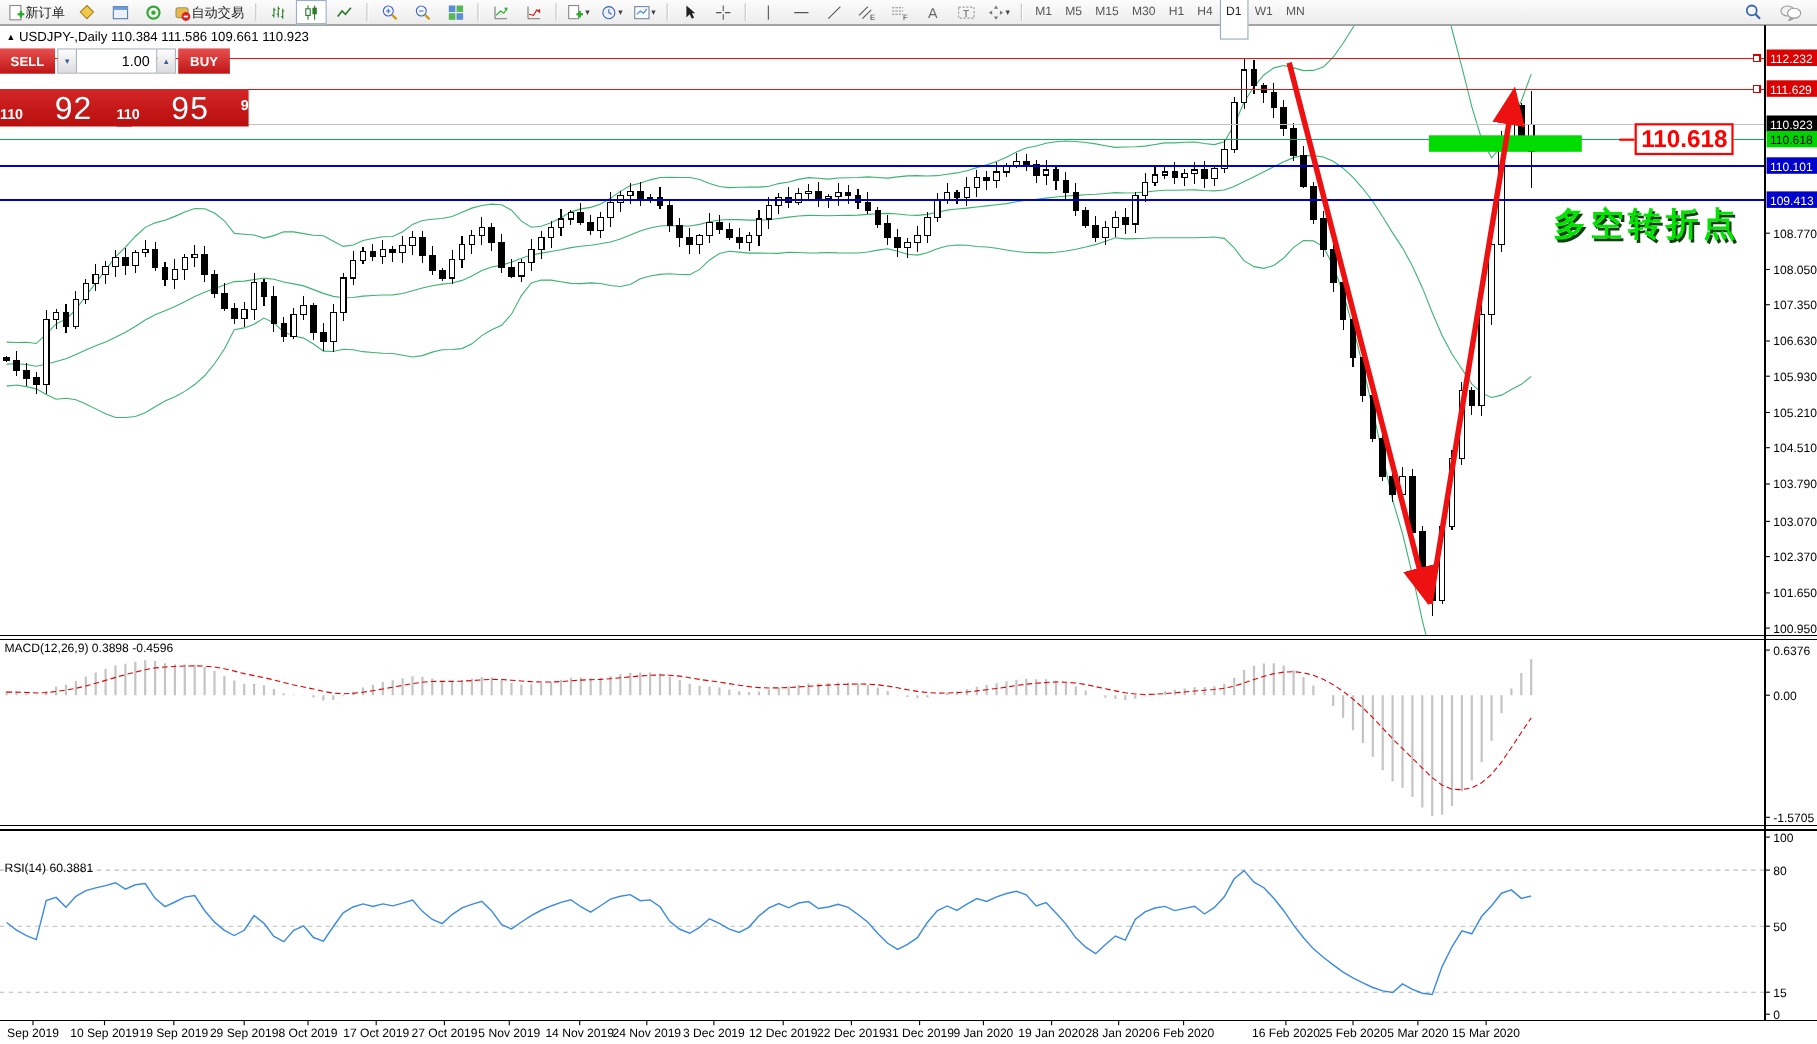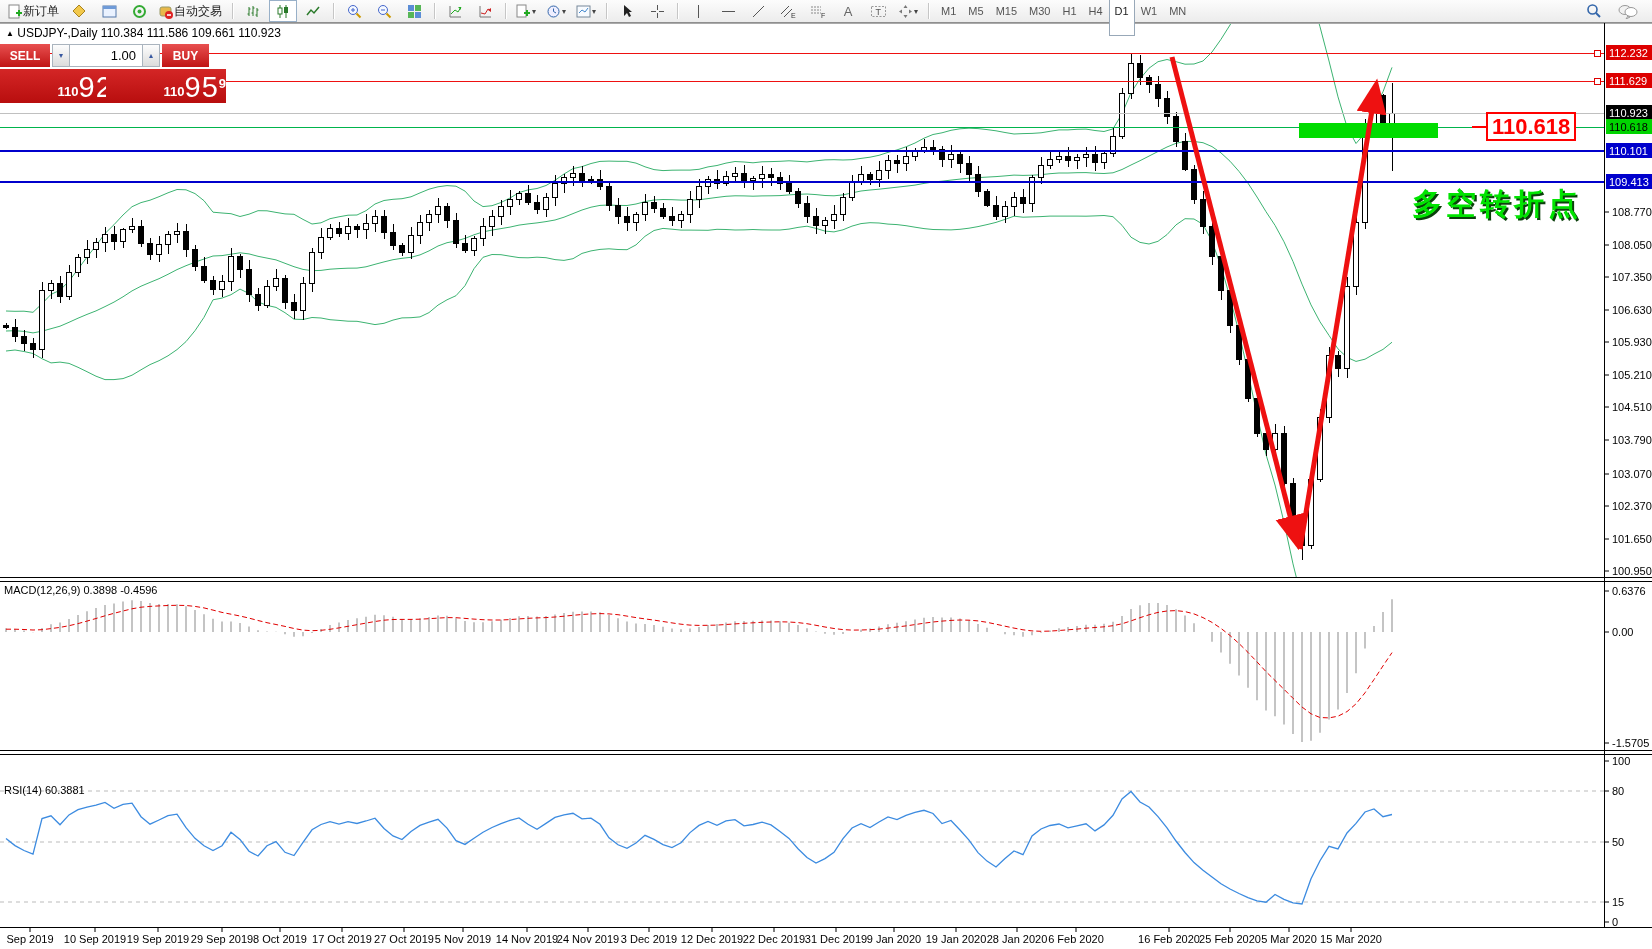--- a/index.html
+++ b/index.html
@@ -33,22 +33,22 @@
   .tp-top{position:absolute;left:0;top:0;width:209px;height:23px;display:flex;}
   .tp-btn{width:50px;height:23px;border:none;color:#fff;font-size:12px;font-weight:bold;
     background:linear-gradient(#e85050,#c01414);display:flex;align-items:center;justify-content:center;}
   .tp-buy{width:47px;margin-left:2px;}
   .tp-vol{display:flex;margin-left:2px;height:23px;}
   .tp-step{width:18px;height:23px;background:linear-gradient(#fdfdfd,#dcdcdc);border:1px solid #aab4be;
     box-sizing:border-box;color:#3858a0;font-size:8px;display:flex;align-items:center;justify-content:center;}
   .tp-input{width:72px;height:23px;background:#fff;border-top:1px solid #aab4be;border-bottom:1px solid #aab4be;
     box-sizing:border-box;font-size:13px;color:#000;display:flex;align-items:center;justify-content:flex-end;padding-right:6px;}
   .tp-prices{position:absolute;left:0;top:25px;width:209px;height:34px;}
-  .tp-price{position:absolute;top:0;width:120px;height:34px;color:#fff;
-    background:linear-gradient(#d42626,#b80e0e);display:flex;align-items:flex-end;justify-content:flex-end;padding-bottom:2px;box-sizing:border-box;}
+  .tp-price{position:absolute;top:12px;width:120px;height:34px;color:#fff;
+    background:linear-gradient(#d42626,#b80e0e);display:flex;align-items:flex-end;justify-content:space-between;padding-bottom:2px;box-sizing:border-box;}
   .tp-price .sm{font-size:13px;font-weight:bold;line-height:19px;}
   .tp-price .big{font-size:29px;font-weight:normal;line-height:27px;letter-spacing:1px;}
   .tp-price .sup{font-size:13px;font-weight:bold;line-height:30px;align-self:flex-start;}
   svg text{font-family:"Liberation Sans",sans-serif;}
 </style>
 </head>
 <body>
 
 <div id="toolbar">
   <div class="tbtn">

